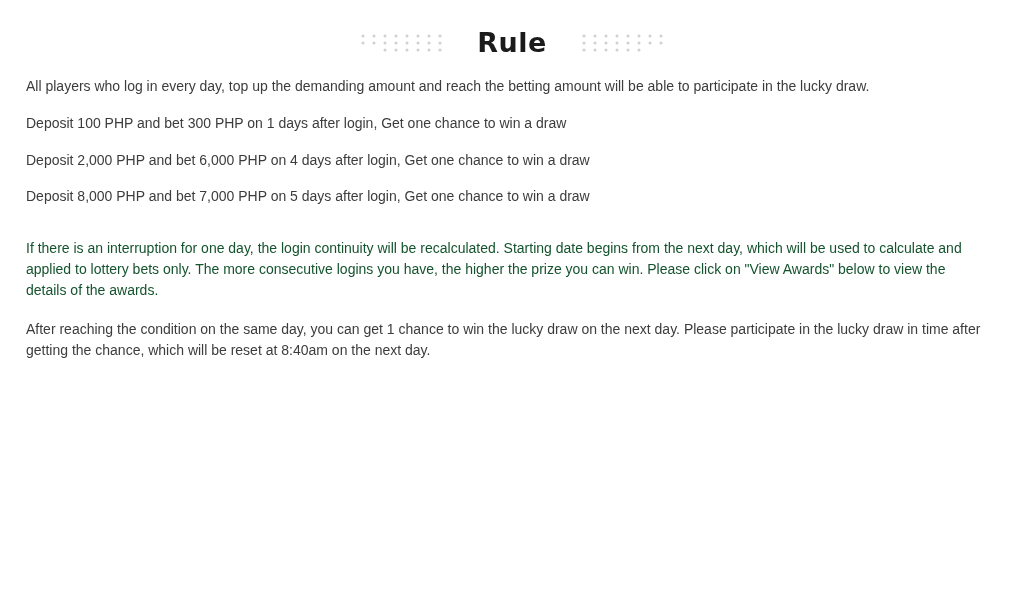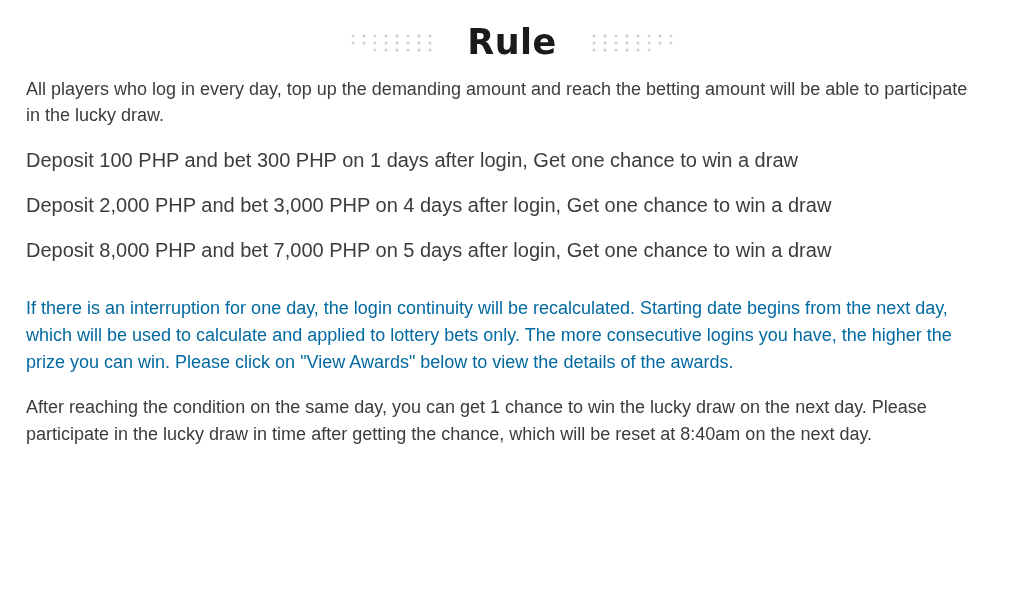--- a/index.html
+++ b/index.html
@@ -34,56 +34,56 @@
     gap: 26px;
     height: 48px;
     margin-bottom: 10px;
   }
   .dots {
     display: block;
     width: 92px;
     height: 20px;
   }
   .rule-title {
-    font-size: 35px;
+    font-size: 27px;
     font-weight: bold;
     color: #1b1b1b;
     letter-spacing: 0.5px;
     font-family: "DejaVu Sans", sans-serif;
   }
 
   
   .para {
-    font-size: 18px;
+    font-size: 14px;
     line-height: 1.45;
     color: #3c3c3c;
     margin: 0 0 16px 0;
     max-width: 960px;
   }
   .para.intro {
     margin-bottom: 18px;
   }
   .para.subhead {
     margin-bottom: 22px;
   }
 
   .tier-list {
     margin: 0 0 8px 0;
     padding: 0;
     list-style: none;
   }
   .tier-item {
-    font-size: 20px;
+    font-size: 14px;
     line-height: 1.4;
     color: #3c3c3c;
     margin-bottom: 17px;
   }
 
   .para.warning {
-    color: #0369a1;
+    color: #14532d;
     margin-top: 31px;
     margin-bottom: 18px;
     line-height: 1.5;
   }
   .para.footer-note {
     color: #3c3c3c;
     line-height: 1.5;
     margin-bottom: 0;
   }
 </style>
@@ -152,21 +152,21 @@
         </g>
       </svg>
     </span>
   </div>
 
   <p class="para intro">All players who log in every day, top up the demanding amount and reach the betting amount will be able to participate in the lucky draw.</p>
 
 
   <ul class="tier-list">
     <li class="tier-item">Deposit 100 PHP and bet 300 PHP on 1 days after login, Get one chance to win a draw</li>
-    <li class="tier-item">Deposit 2,000 PHP and bet 3,000 PHP on 4 days after login, Get one chance to win a draw</li>
+    <li class="tier-item">Deposit 2,000 PHP and bet 6,000 PHP on 4 days after login, Get one chance to win a draw</li>
     <li class="tier-item">Deposit 8,000 PHP and bet 7,000 PHP on 5 days after login, Get one chance to win a draw</li>
   </ul>
 
   <p class="para warning">If there is an interruption for one day, the login continuity will be recalculated. Starting date begins from the next day, which will be used to calculate and applied to lottery bets only. The more consecutive logins you have, the higher the prize you can win. Please click on "View Awards" below to view the details of the awards.</p>
 
   <p class="para footer-note">After reaching the condition on the same day, you can get 1 chance to win the lucky draw on the next day. Please participate in the lucky draw in time after getting the chance, which will be reset at 8:40am on the next day.</p>
 
 </div>
 
 </body></html>

